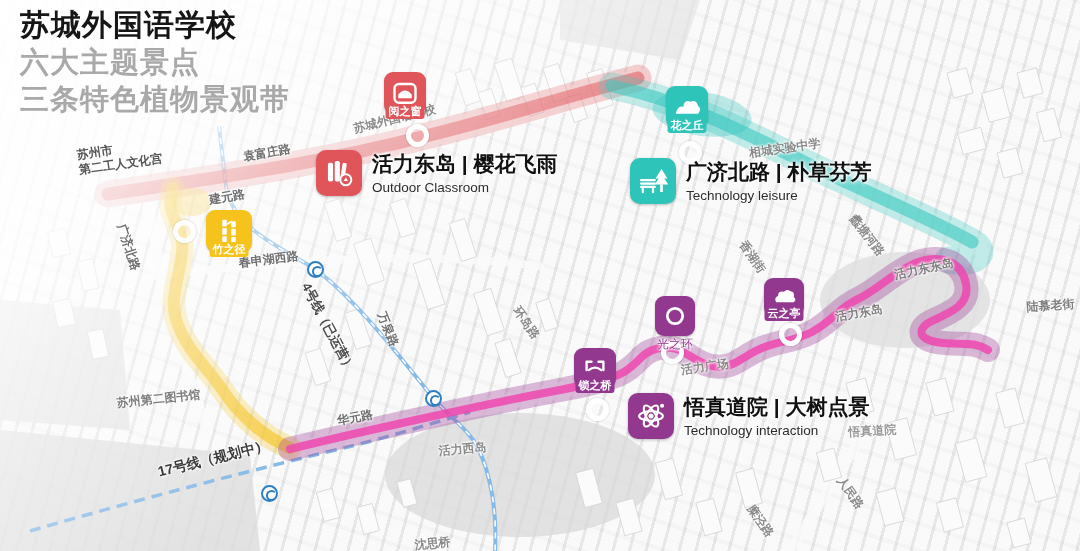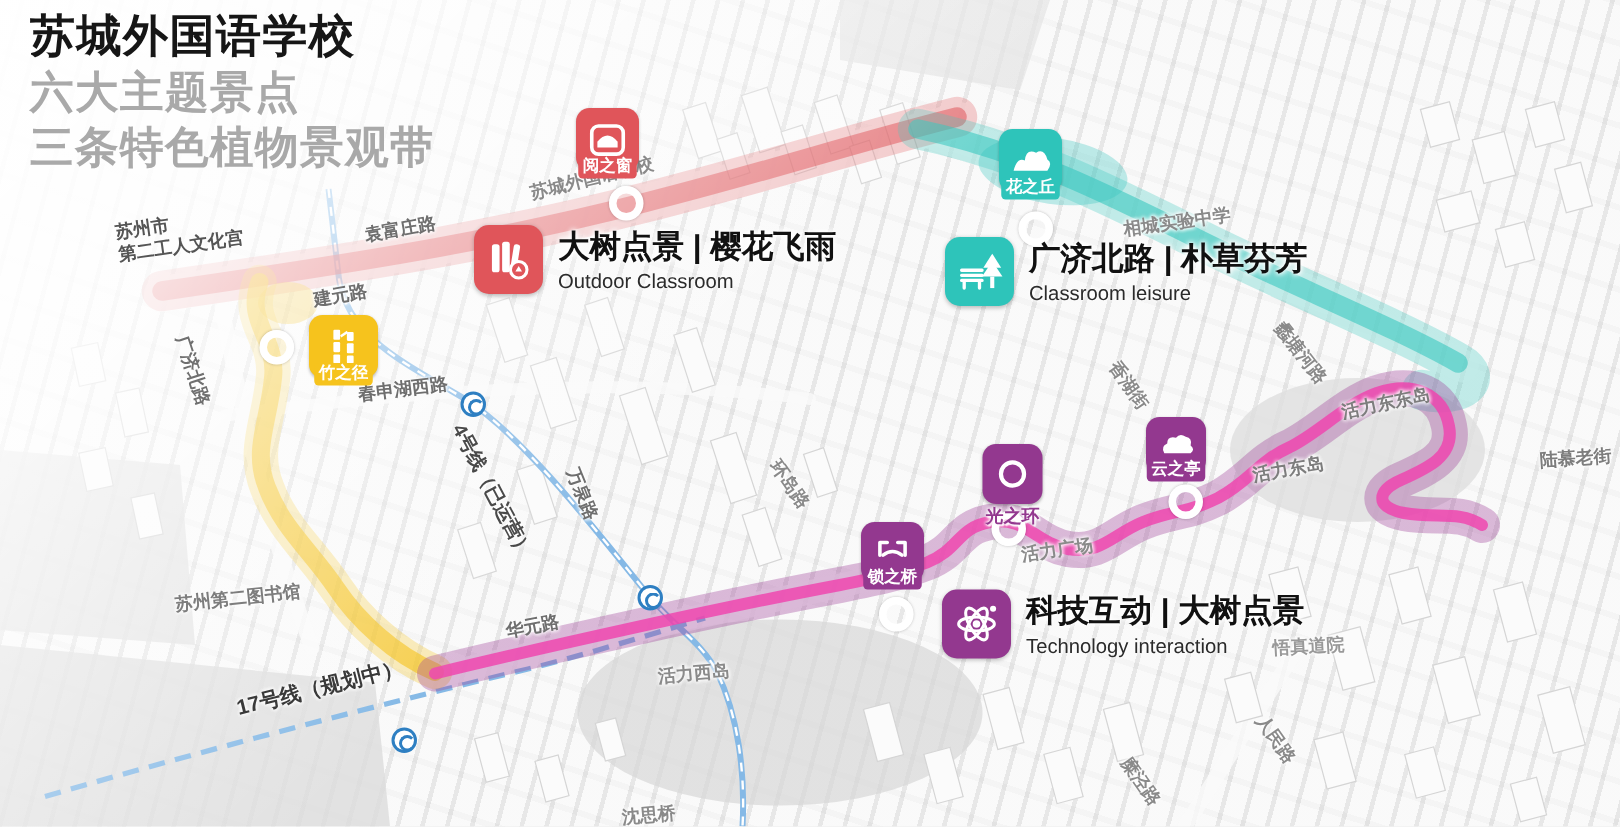--- a/index.html
+++ b/index.html
@@ -23,21 +23,21 @@
   .theme{position:absolute;display:flex;align-items:flex-start;gap:10px;}
   .t-icon{width:46px;height:46px;border-radius:10px;flex:0 0 auto;display:flex;align-items:center;justify-content:center;box-shadow:0 1px 3px rgba(0,0,0,.25);}
   .t-cjk{font-size:21px;font-weight:bold;color:#111;white-space:nowrap;text-shadow:0 0 3px #fff,0 0 4px #fff,0 0 5px #fff;}
   .t-en{font-size:13.5px;color:#2b2b2b;margin-top:2px;text-shadow:0 0 3px #fff,0 0 3px #fff;}
 
   
   .node{position:absolute;}
   .n-icon{border-radius:9px;display:flex;align-items:center;justify-content:center;box-shadow:0 1px 2px rgba(0,0,0,.25);}
   .n-pill{position:absolute;left:50%;bottom:-5px;transform:translateX(-50%);color:#fff;font-size:11px;font-weight:bold;
           padding:1px 3px;border-radius:3px;white-space:nowrap;line-height:1.2;}
-  .n-outline{position:absolute;left:50%;bottom:-17px;transform:translateX(-50%);font-size:12px;font-weight:bold;white-space:nowrap;
+  .n-outline{position:absolute;left:50%;bottom:-17px;transform:translateX(-50%);font-size:12px;font-weight:normal;white-space:nowrap;
           text-shadow:0 0 2px #fff,0 0 2px #fff,0 0 3px #fff,1px 1px 1px #fff;}
   .ring{position:absolute;width:13px;height:13px;border:5px solid #fff;border-radius:50%;box-shadow:0 0 2px rgba(0,0,0,.25);}
   .station{position:absolute;width:13px;height:13px;background:#fff;border:2.5px solid #2e7fc2;border-radius:50%;}
   .station::after{content:"";position:absolute;left:3px;top:3px;width:7px;height:7px;border:2px solid #2e7fc2;border-right-color:transparent;border-radius:50%;}
 </style>
 </head>
 <body>
 
 <div id="stage">
 
@@ -243,55 +243,55 @@
         <g fill="#fff">
             <rect x="7" y="8" width="6" height="22" rx="2"></rect>
             <rect x="15" y="6" width="6" height="24" rx="2"></rect>
             <rect x="23" y="8" width="5" height="18" rx="2" transform="rotate(9 25 17)"></rect>
           </g>
         <circle cx="28" cy="28" r="6.5" fill="#e0555a" stroke="#fff" stroke-width="2.4"></circle>
           <path d="M28 25 l2.6 4.5 h-5.2 z" fill="#fff"></path>
       </svg>
     </div>
     <div class="t-text">
-      <div class="t-cjk">大树点景 | 樱花飞雨</div>
+      <div class="t-cjk">活力东岛 | 樱花飞雨</div>
       <div class="t-en">Outdoor Classroom</div>
     </div>
   </div>
 
   <div class="theme" style="left:630px;top:158px">
     <div class="t-icon" style="background:#2ec4ba">
       <svg width="34" height="34" viewBox="0 0 40 40" fill="none" stroke="#fff" stroke-width="2.6" stroke-linecap="round">
         <path d="M6 23 h16 M6 27 h16 M8 27 v6 M20 27 v6 M6 19 h16"></path>
         <g stroke="none" fill="#fff">
             <polygon points="30,6 37,17 23,17"></polygon>
             <polygon points="30,12 38,24 22,24"></polygon>
             <rect x="28.4" y="24" width="3.2" height="9"></rect>
           </g>
       </svg>
     </div>
     <div class="t-text">
       <div class="t-cjk">广济北路 | 朴草芬芳</div>
-      <div class="t-en">Classroom leisure</div>
+      <div class="t-en">Technology leisure</div>
     </div>
   </div>
 
 
   <div class="theme" style="left:628px;top:393px">
     <div class="t-icon" style="background:#93388f">
       <svg width="34" height="34" viewBox="0 0 40 40" fill="none" stroke="#fff" stroke-width="2.4">
         <ellipse cx="20" cy="20" rx="14" ry="5.5" transform="rotate(60 20 20)"></ellipse>
         <ellipse cx="20" cy="20" rx="14" ry="5.5" transform="rotate(-60 20 20)"></ellipse>
         <ellipse cx="20" cy="20" rx="14" ry="5.5"></ellipse>
         <circle cx="20" cy="20" r="3" fill="#fff" stroke="none"></circle>
           <circle cx="33" cy="8" r="2.4" fill="#fff" stroke="none"></circle>
       </svg>
     </div>
     <div class="t-text">
-      <div class="t-cjk">科技互动 | 大树点景</div>
+      <div class="t-cjk">悟真道院 | 大树点景</div>
       <div class="t-en">Technology interaction</div>
     </div>
   </div>
 
   <div class="titles">
     <div class="t1">苏城外国语学校</div>
     <div class="t2">六大主题景点</div>
     <div class="t2">三条特色植物景观带</div>
   </div>
 

